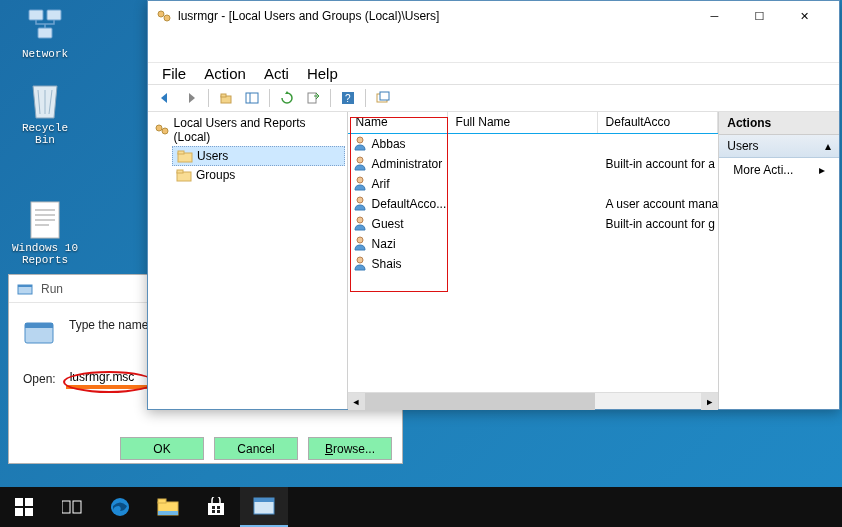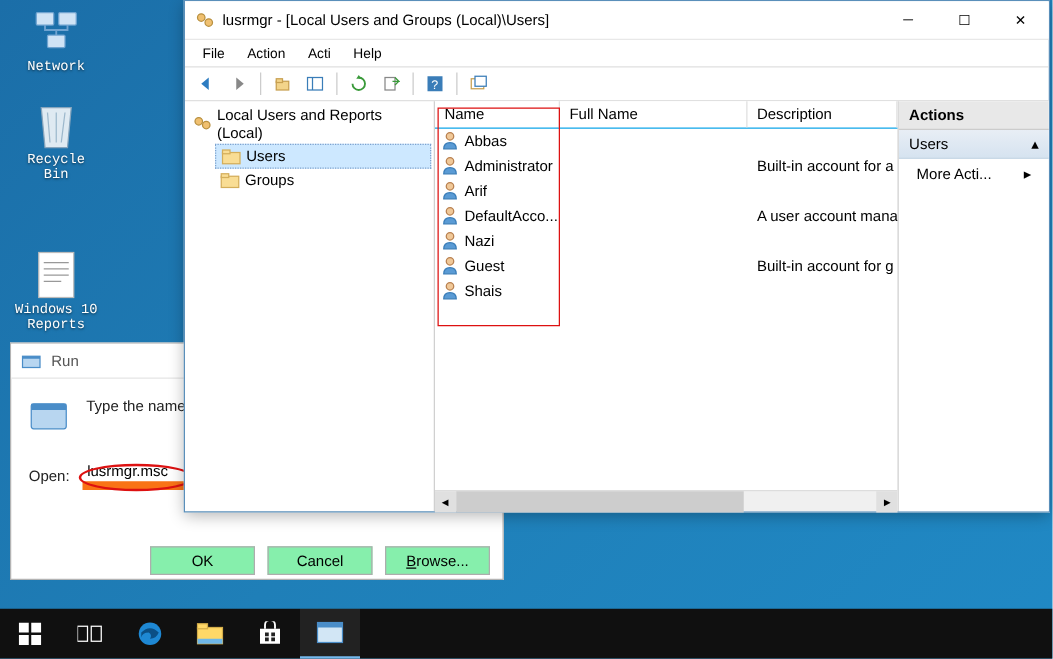--- a/index.html
+++ b/index.html
@@ -12,34 +12,34 @@
 .desktop-icon .lbl { text-shadow: 0 1px 2px rgba(0,0,0,0.6); font-family: Liberation Mono, monospace; }
 
 
 .run-dialog { position: absolute; left: 8px; top: 274px; width: 395px; height: 190px; background: #fff; border: 1px solid #b3b3b3; font-size: 12px; }
 .run-title { height: 28px; background: #fff; display: flex; align-items: center; padding: 0 8px; gap: 8px; color: #555; border-bottom: 1px solid #e5e5e5; }
 .run-body { padding: 14px 14px 10px; display: flex; gap: 14px; }
 .run-ico { width: 32px; height: 32px; flex: none; }
 .run-text { font-size: 12px; color: #222; line-height: 1.35; }
 .run-open-row { display: flex; align-items: center; gap: 10px; padding: 10px 14px 0; }
 .run-open-label { font-size: 12px; color: #222; }
-.run-input { border: none; border-bottom: 7px solid #f97316; font-size: 12px; width: 100px; padding: 1px 4px; outline: none; }
+.run-input { border: none; border-bottom: 4px solid #f97316; font-size: 12px; width: 100px; padding: 1px 4px; outline: none; }
 .red-ellipse { position: absolute; left: 63px; top: 371px; width: 92px; height: 22px; border: 2px solid #d11; border-radius: 50%; pointer-events: none; }
 .run-buttons { position: absolute; left: 120px; top: 437px; display: flex; gap: 10px; }
 .run-buttons button { width: 84px; height: 23px; background: #86efac; border: 1px solid #adadad; font-size: 12px; cursor: pointer; }
 
 
 .mmc { position: absolute; left: 147px; top: 0; width: 693px; height: 410px; background: #fff; border: 1px solid #5a8fba; box-shadow: 0 3px 12px rgba(0,0,0,0.3); display: flex; flex-direction: column; }
-.mmc-titlebar { height: 30px; display: flex; align-items: center; padding: 0 0 0 8px; background: #fff; font-size: 12px; }
+.mmc-titlebar { height: 30px; display: flex; align-items: center; padding: 0 12px 0 8px; background: #fff; font-size: 12px; }
 .mmc-titlebar .tico { width: 16px; height: 16px; margin-right: 6px; }
 .mmc-titlebar .ttl { flex: 1; }
 .win-btns { display: flex; }
 .win-btns div { width: 45px; height: 28px; display: flex; align-items: center; justify-content: center; cursor: pointer; font-family: "Segoe MDL2 Assets", sans-serif; font-size: 11px; }
 
-.mmc-menu { height: 22px; display: flex; align-items: center; padding: 0 6px; gap: 2px; font-size: 11px; border-top: 1px solid #e8e8e8; }
+.mmc-menu { height: 22px; display: flex; align-items: center; padding: 0 6px; gap: 2px; font-size: 15px; border-top: 1px solid #e8e8e8; margin-top: 31px; }
 .mmc-menu span { padding: 3px 8px; cursor: pointer; }
 
 .mmc-toolbar { height: 28px; border-top: 1px solid #e0e0e0; border-bottom: 1px solid #e0e0e0; display: flex; align-items: center; padding: 0 6px; gap: 4px; }
 .tbtn { width: 22px; height: 22px; display: flex; align-items: center; justify-content: center; cursor: pointer; border: 1px solid transparent; }
 .tbar-sep { width: 1px; height: 18px; background: #ccc; margin: 0 2px; }
 
 .mmc-body { flex: 1; display: flex; min-height: 0; }
 
 
 .tree-pane { width: 200px; border-right: 1px solid #d0d0d0; padding: 2px; font-size: 12px; overflow: hidden; }
@@ -242,21 +242,21 @@
             </svg>
           <span>Groups</span>
         </div>
       </div>
     </div>
 
     <div class="list-pane">
       <div class="list-header">
         <div class="col" style="width:100px">Name</div>
         <div class="col" style="width:150px">Full Name</div>
-        <div class="col" style="flex:1">Description</div>
+        <div class="col" style="flex:1">DefaultAcco</div>
       </div>
       <div class="list-rows" id="list-rows">
           <div class="lrow">
             <div class="c1">
               <span><svg width="16" height="16">
                   <circle cx="8" cy="5" r="3" fill="#f0c898" stroke="#b88050"></circle>
                   <path d="M3 15 Q3 10 8 10 Q13 10 13 15 Z" fill="#5a9bd5" stroke="#3a7db8"></path>
                 </svg></span>
               <span>Abbas</span>
             </div>
@@ -295,35 +295,35 @@
             </div>
             <div class="c2"></div>
             <div class="c3">A user account mana</div>
           </div>
           <div class="lrow">
             <div class="c1">
               <span><svg width="16" height="16">
                   <circle cx="8" cy="5" r="3" fill="#f0c898" stroke="#b88050"></circle>
                   <path d="M3 15 Q3 10 8 10 Q13 10 13 15 Z" fill="#5a9bd5" stroke="#3a7db8"></path>
                 </svg></span>
+              <span>Guest</span>
+            </div>
+            <div class="c2"></div>
+            <div class="c3">Built-in account for g</div>
+          </div>
+          <div class="lrow">
+            <div class="c1">
+              <span><svg width="16" height="16">
+                  <circle cx="8" cy="5" r="3" fill="#f0c898" stroke="#b88050"></circle>
+                  <path d="M3 15 Q3 10 8 10 Q13 10 13 15 Z" fill="#5a9bd5" stroke="#3a7db8"></path>
+                </svg></span>
               <span>Nazi</span>
             </div>
             <div class="c2"></div>
             <div class="c3"></div>
-          </div>
-          <div class="lrow">
-            <div class="c1">
-              <span><svg width="16" height="16">
-                  <circle cx="8" cy="5" r="3" fill="#f0c898" stroke="#b88050"></circle>
-                  <path d="M3 15 Q3 10 8 10 Q13 10 13 15 Z" fill="#5a9bd5" stroke="#3a7db8"></path>
-                </svg></span>
-              <span>Guest</span>
-            </div>
-            <div class="c2"></div>
-            <div class="c3">Built-in account for g</div>
           </div>
           <div class="lrow">
             <div class="c1">
               <span><svg width="16" height="16">
                   <circle cx="8" cy="5" r="3" fill="#f0c898" stroke="#b88050"></circle>
                   <path d="M3 15 Q3 10 8 10 Q13 10 13 15 Z" fill="#5a9bd5" stroke="#3a7db8"></path>
                 </svg></span>
               <span>Shais</span>
             </div>
             <div class="c2"></div>

